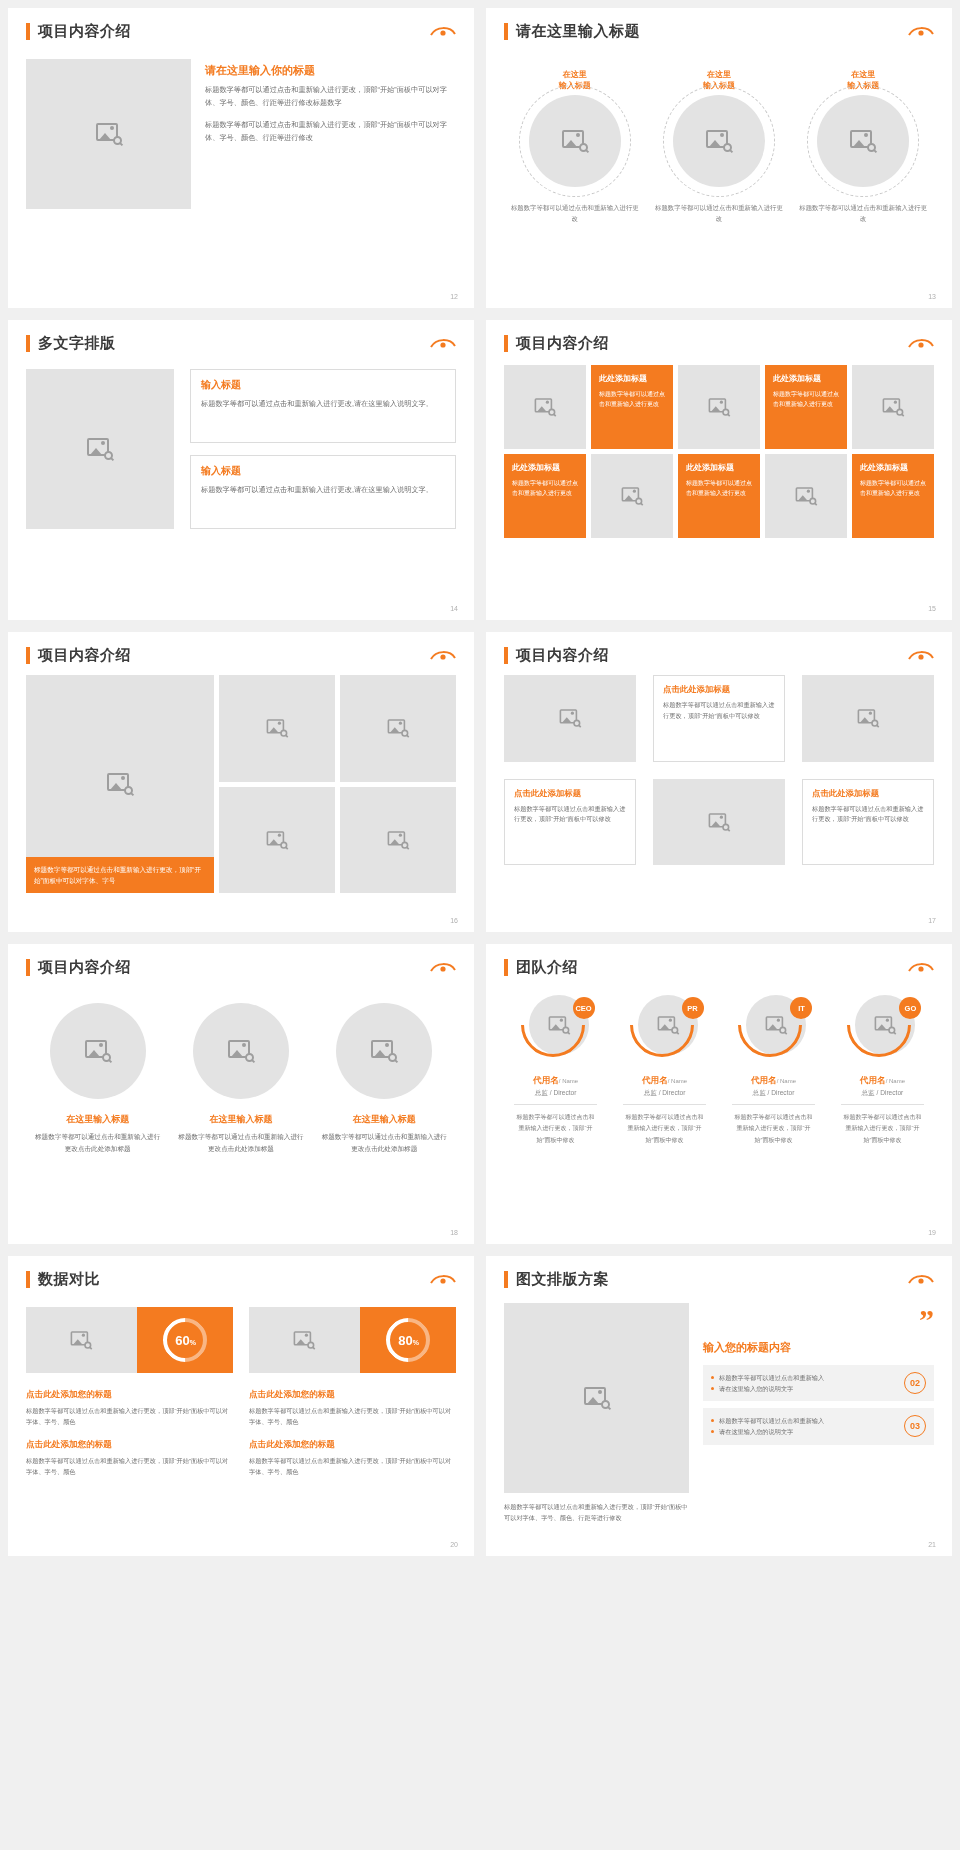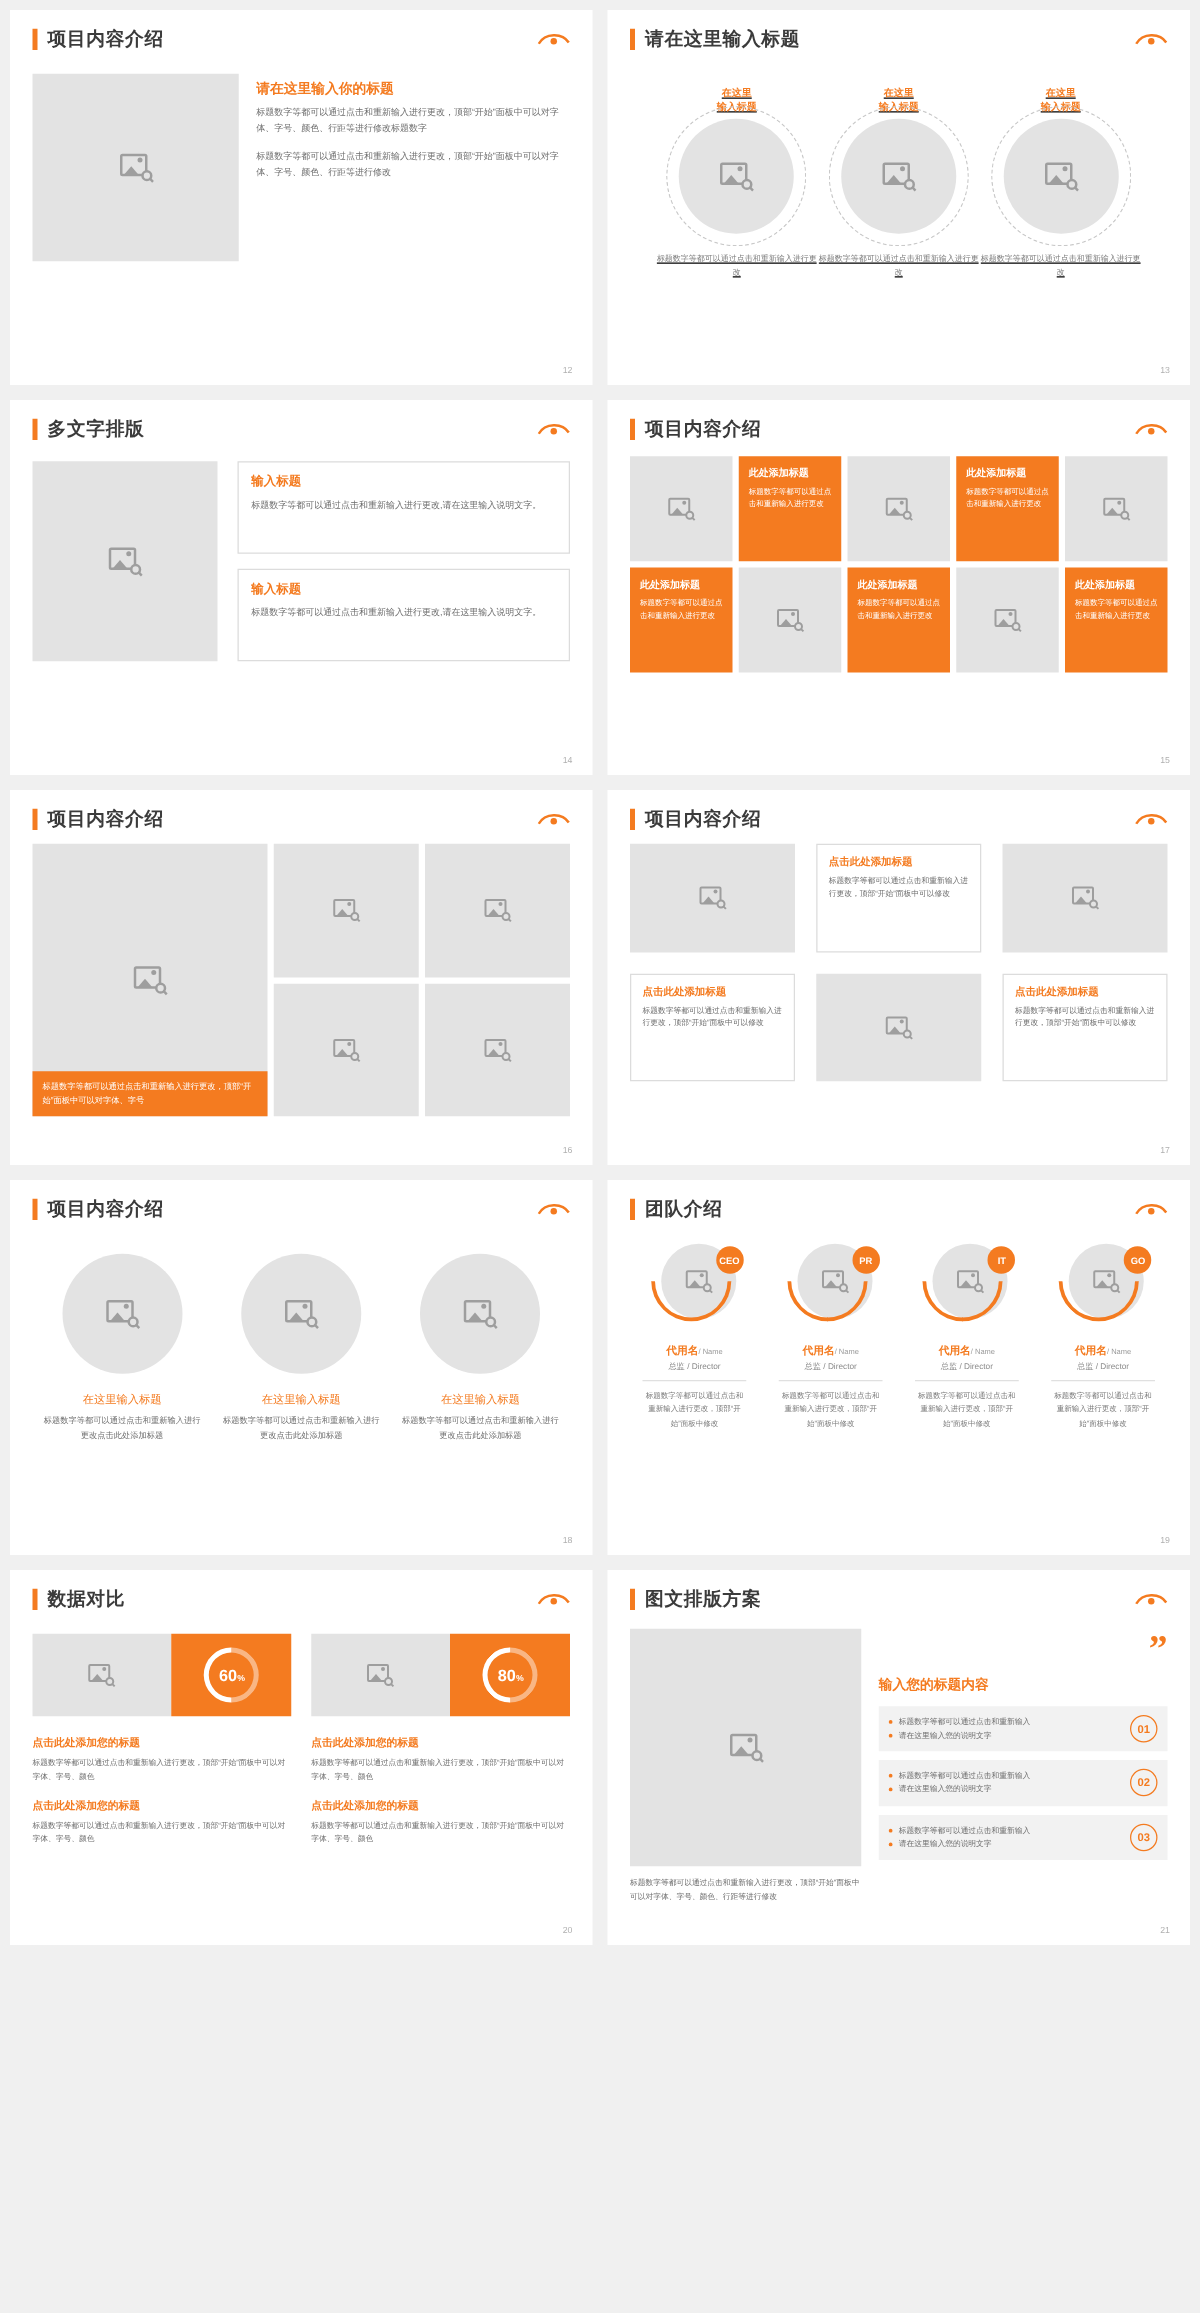--- a/index.html
+++ b/index.html
@@ -122,21 +122,21 @@
     color: #6d6d6d;
   }
 
   
   .s12-row { display:flex; gap: 14px; margin-top: 18px; }
   .s12-img { width: 165px; height: 150px; flex: none; }
   .s12-txt { flex: 1; padding-top: 4px; }
   .s12-txt p { margin: 0 0 10px 0; }
 
   
-  .s13-wrap { display:flex; justify-content: center; margin-top: 28px; padding: 0 6px; position: relative; text-decoration: underline;}
+  .s13-wrap { display:flex; justify-content: space-between; margin-top: 28px; padding: 0 6px; position: relative;}
   .s13-col { width: 31%; text-align:center; position: relative; }
   .s13-cap { font-size: 8px; font-weight: bold; color:#f47b20; line-height: 1.4; margin-bottom: 4px;}
   .s13-circle {
     width: 92px; height: 92px; border-radius: 50%;
     background: #e3e3e3;
     margin: 0 auto;
     display:flex; align-items:center; justify-content:center;
     position: relative;
   }
   .s13-ring {
@@ -198,21 +198,21 @@
   .s17-box .b { font-size: 6.2px; line-height:1.75; color:#6d6d6d;}
 
   
   .s18-row { display:flex; justify-content: space-around; margin-top: 26px;}
   .s18-col { width: 30%; text-align:center; }
   .s18-circle {
     width: 96px; height: 96px; border-radius:50%;
     background:#e3e3e3; margin: 0 auto 14px auto;
     display:flex; align-items:center; justify-content:center;
   }
-  .s18-t { color:#f47b20; font-weight:normal; font-size:9px; margin-bottom: 5px; text-align: center;}
+  .s18-t { color:#f47b20; font-weight:bold; font-size:9px; margin-bottom: 5px; text-align: center;}
   .s18-b { font-size: 6.6px; line-height:1.8; color:#6d6d6d; }
 
   
   .s19-row { display:flex; justify-content: space-between; margin-top: 16px; gap: 4px;}
   .s19-col { width: 24%; }
   .s19-av { position: relative; width: 78px; height: 72px; margin: 0 auto 10px auto;}
   .s19-av .disc {
     position:absolute; left: 12px; top: 2px;
     width: 60px; height: 60px; border-radius:50%;
     background:#e3e3e3;
@@ -841,34 +841,27 @@
         <div class="s21-cap">标题数字等都可以通过点击和重新输入进行更改，顶部“开始”面板中可以对字体、字号、颜色、行距等进行修改</div>
       </div>
       <div class="s21-right">
         <div class="s21-quote">”</div>
         <div class="s21-h">输入您的标题内容</div>
         <div class="s21-item">
           <div class="txt">
             <div>标题数字等都可以通过点击和重新输入</div>
             <div>请在这里输入您的说明文字</div>
           </div>
-          <div class="s21-num">01</div>
+          <div class="s21-num">02</div>
         </div>
         <div class="s21-item">
           <div class="txt">
             <div>标题数字等都可以通过点击和重新输入</div>
             <div>请在这里输入您的说明文字</div>
           </div>
-          <div class="s21-num">02</div>
-        </div>
-        <div class="s21-item">
-          <div class="txt">
-            <div>标题数字等都可以通过点击和重新输入</div>
-            <div>请在这里输入您的说明文字</div>
-          </div>
           <div class="s21-num">03</div>
         </div>
       </div>
     </div>
     <div class="pagenum">21</div>
   </div>
 
 </div>
 
 </body></html>

